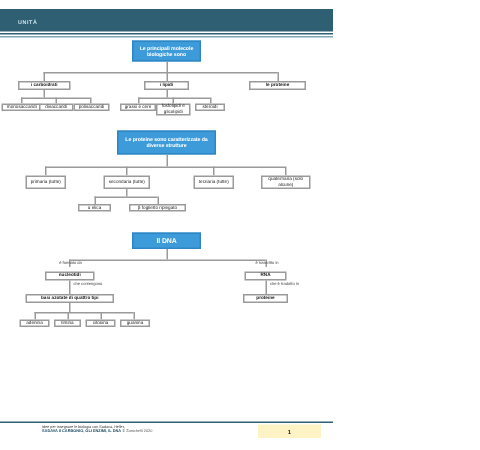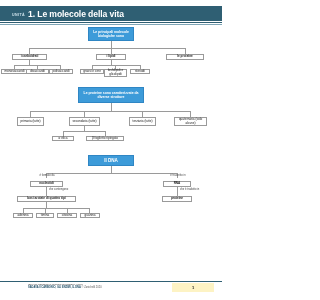--- a/index.html
+++ b/index.html
@@ -73,21 +73,20 @@
   }
 </style>
 </head>
 <body>
 
 <div class="page">
 
   <div class="header-band"></div>
   <div class="header-inner">
     <span class="unita-word">UNITÀ</span>
-    <span class="unit-title">1. Le molecole della vita</span>
   </div>
   <div class="rule-a"></div>
   <div class="rule-b"></div>
 
   <div class="canvas">
 
     <div class="node bluebox" style="left:88px;top:2px;width:46px;height:14px;">Le principali molecole biologiche sono</div>
 
     <div class="ln v" style="left:111px;top:16px;height:7px;"></div>
 

